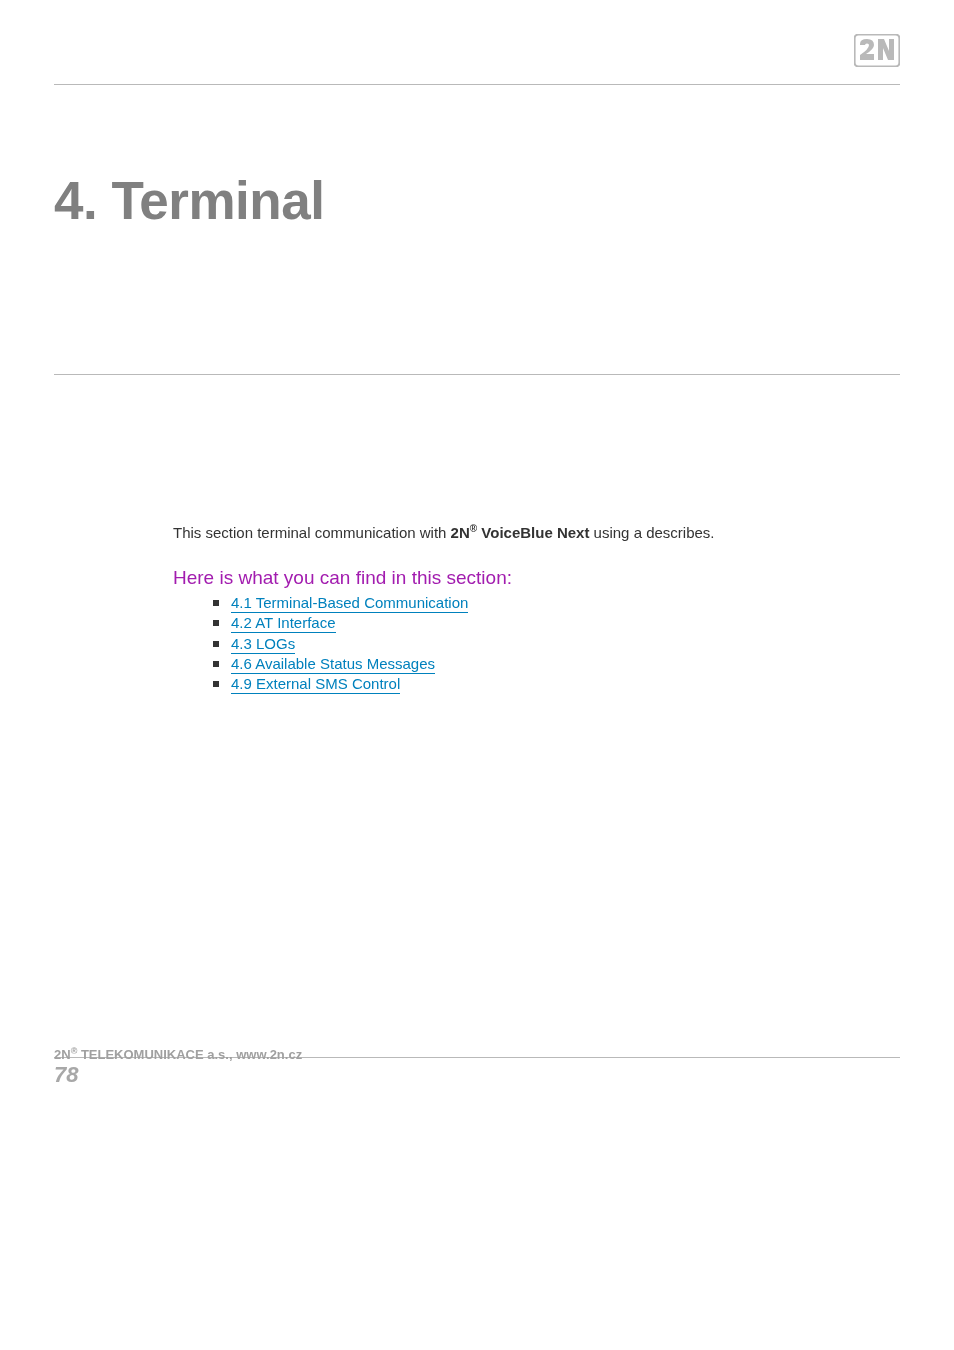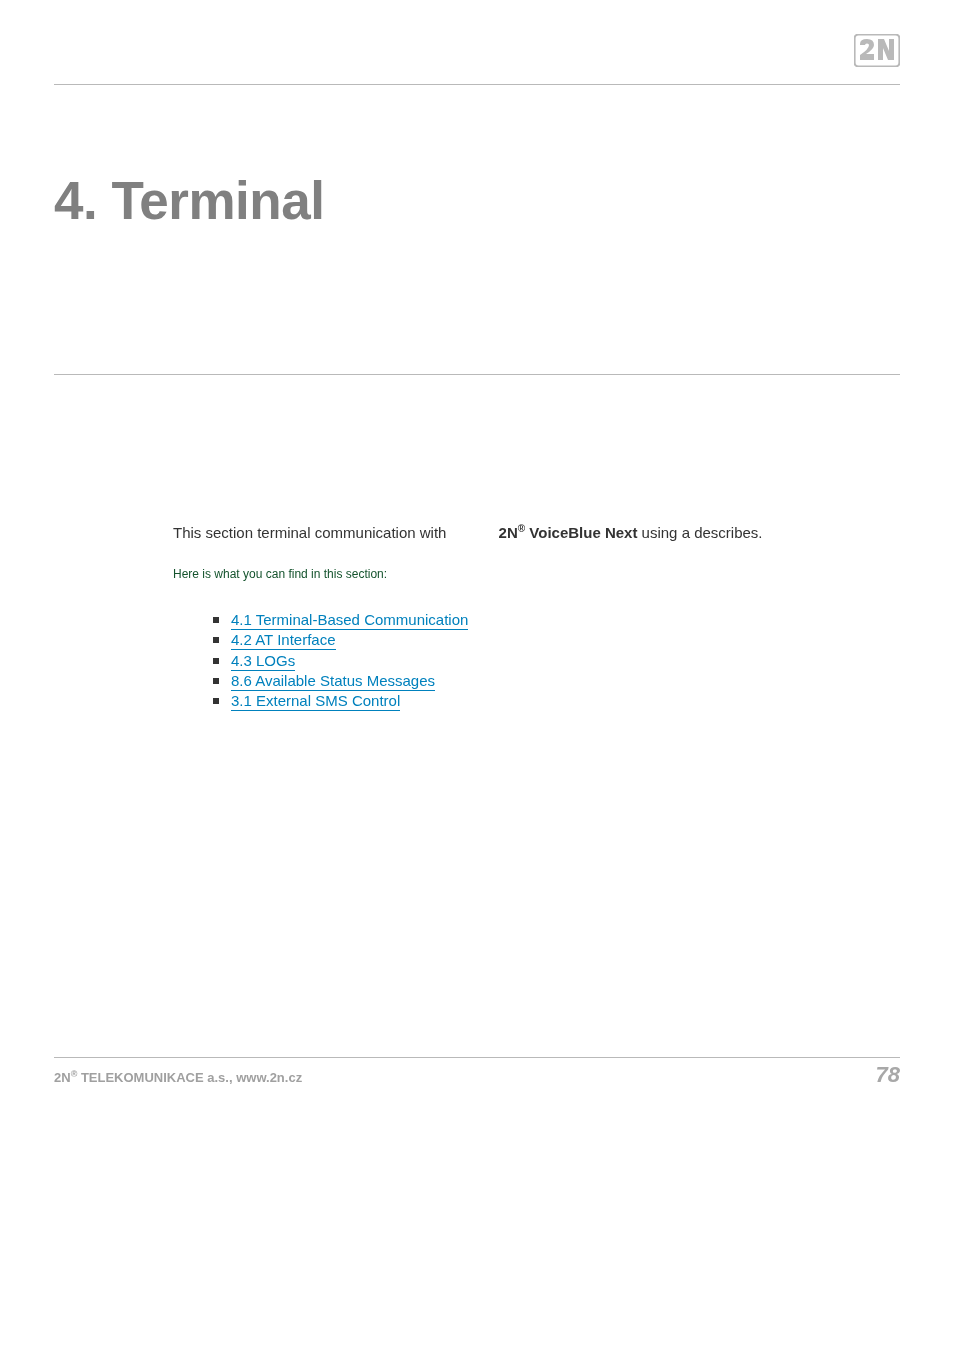--- a/index.html
+++ b/index.html
@@ -58,33 +58,33 @@
       position: absolute;
       top: 522px;
       left: 173px;
       right: 86px;
     }
     .intro {
       font-size: 15px;
       color: #333333;
       line-height: 1.4;
     }
-    .intro .brand { font-weight: bold; margin-left: 48px; }
+    .intro .brand { font-weight: bold; }
     .intro sup {
       font-size: 10px;
       vertical-align: super;
       font-weight: bold;
     }
     .lead {
       margin-top: 24px;
-      font-size: 12px;
-      color: #14532d;
+      font-size: 19px;
+      color: #a21caf;
     }
     .toc {
-      margin-top: 29px;
+      margin-top: 4px;
       margin-left: 40px;
       list-style: none;
     }
     .toc li {
       position: relative;
       padding-left: 18px;
       line-height: 1.35;
       font-size: 15px;
     }
     .toc li::before {
@@ -111,20 +111,21 @@
       border-top: 1px solid #b9b9b9;
     }
     .footer {
       position: absolute;
       left: 54px;
       right: 54px;
       bottom: 22px;
       display: flex;
       justify-content: space-between;
       align-items: baseline;
+      flex-direction: column;
     }
     .footer-left {
       font-size: 13px;
       font-weight: bold;
       color: #a0a0a0;
       font-family: Verdana, Geneva, sans-serif;
     }
     .footer-left sup {
       font-size: 9px;
       vertical-align: super;
@@ -163,22 +164,22 @@
     <p class="intro">
       <span>This section terminal communication with </span><span class="brand"><span>2N</span><sup>®</sup><span> VoiceBlue Next</span></span><span> using a describes.</span>
     </p>
 
     <p class="lead">Here is what you can find in this section:</p>
 
     <ul class="toc">
       <li><a href="#">4.1 Terminal-Based Communication</a></li>
       <li><a href="#">4.2 AT Interface</a></li>
       <li><a href="#">4.3 LOGs</a></li>
-      <li><a href="#">8.6 Available Status Messages</a></li>
-      <li><a href="#">3.1 External SMS Control</a></li>
+      <li><a href="#">4.6 Available Status Messages</a></li>
+      <li><a href="#">4.9 External SMS Control</a></li>
     </ul>
   </div>
 
   <hr class="footer-rule">
   <div class="footer">
     <div class="footer-left">
       <span>2N</span><sup>®</sup><span> TELEKOMUNIKACE a.s., www.2n.cz</span>
     </div>
     <div class="footer-right">78</div>
   </div>

